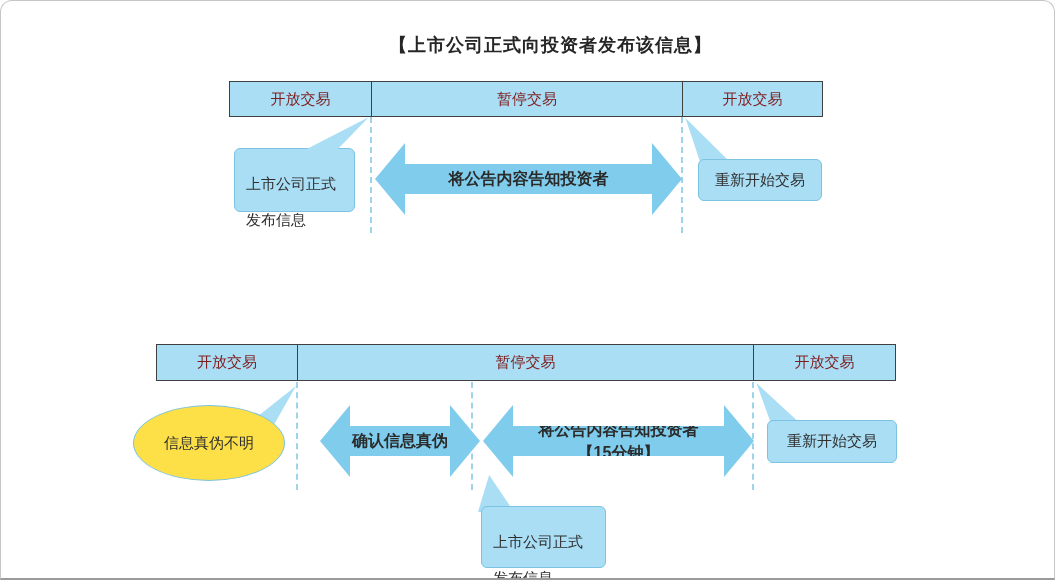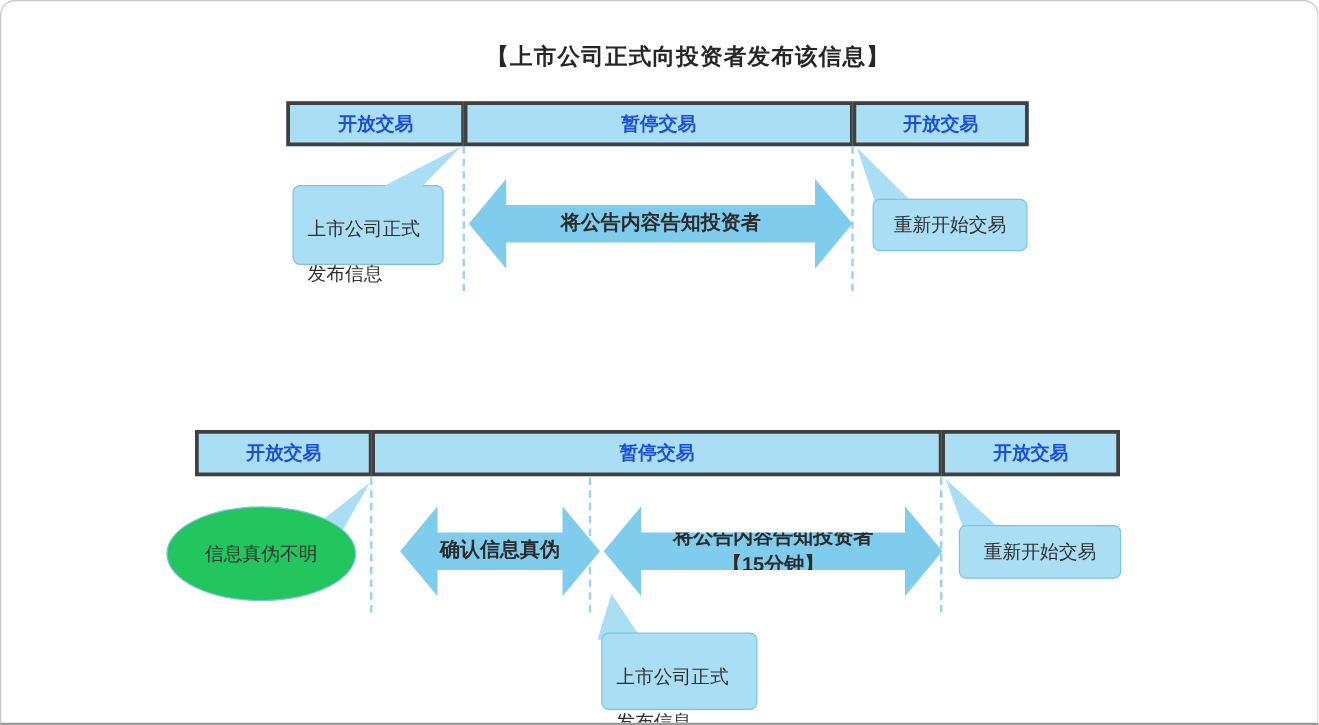--- a/index.html
+++ b/index.html
@@ -25,28 +25,28 @@
     text-align: center;
     font-size: 18px;
     font-weight: bold;
     color: #262626;
     letter-spacing: 1px;
   }
 
   .seg {
     position: absolute;
     background: #a9def5;
-    border: 3px solid #404040;
+    border: 1px solid #404040;
     box-sizing: border-box;
     display: flex;
     align-items: center;
     justify-content: center;
     font-size: 15px;
-    font-weight: 700;
-    color: #1d4ed8;
+    font-weight: 400;
+    color: #7f1d1d;
   }
 
   .dash {
     position: absolute;
     width: 0;
     border-left: 2px dashed #9ed3ea;
   }
 
   .callout {
     position: absolute;
@@ -68,21 +68,21 @@
   }
   .callout .line { display: block; margin-top: 15px; }
 
   .pointer {
     position: absolute;
     background: #a9def5;
   }
 
   .ellipse {
     position: absolute;
-    background: #22c55e;
+    background: #fde047;
     border: 1px solid #7cc3e2;
     border-radius: 50%;
     box-sizing: border-box;
     display: flex;
     align-items: center;
     justify-content: center;
     font-size: 15px;
     color: #2f2f2f;
   }
 

